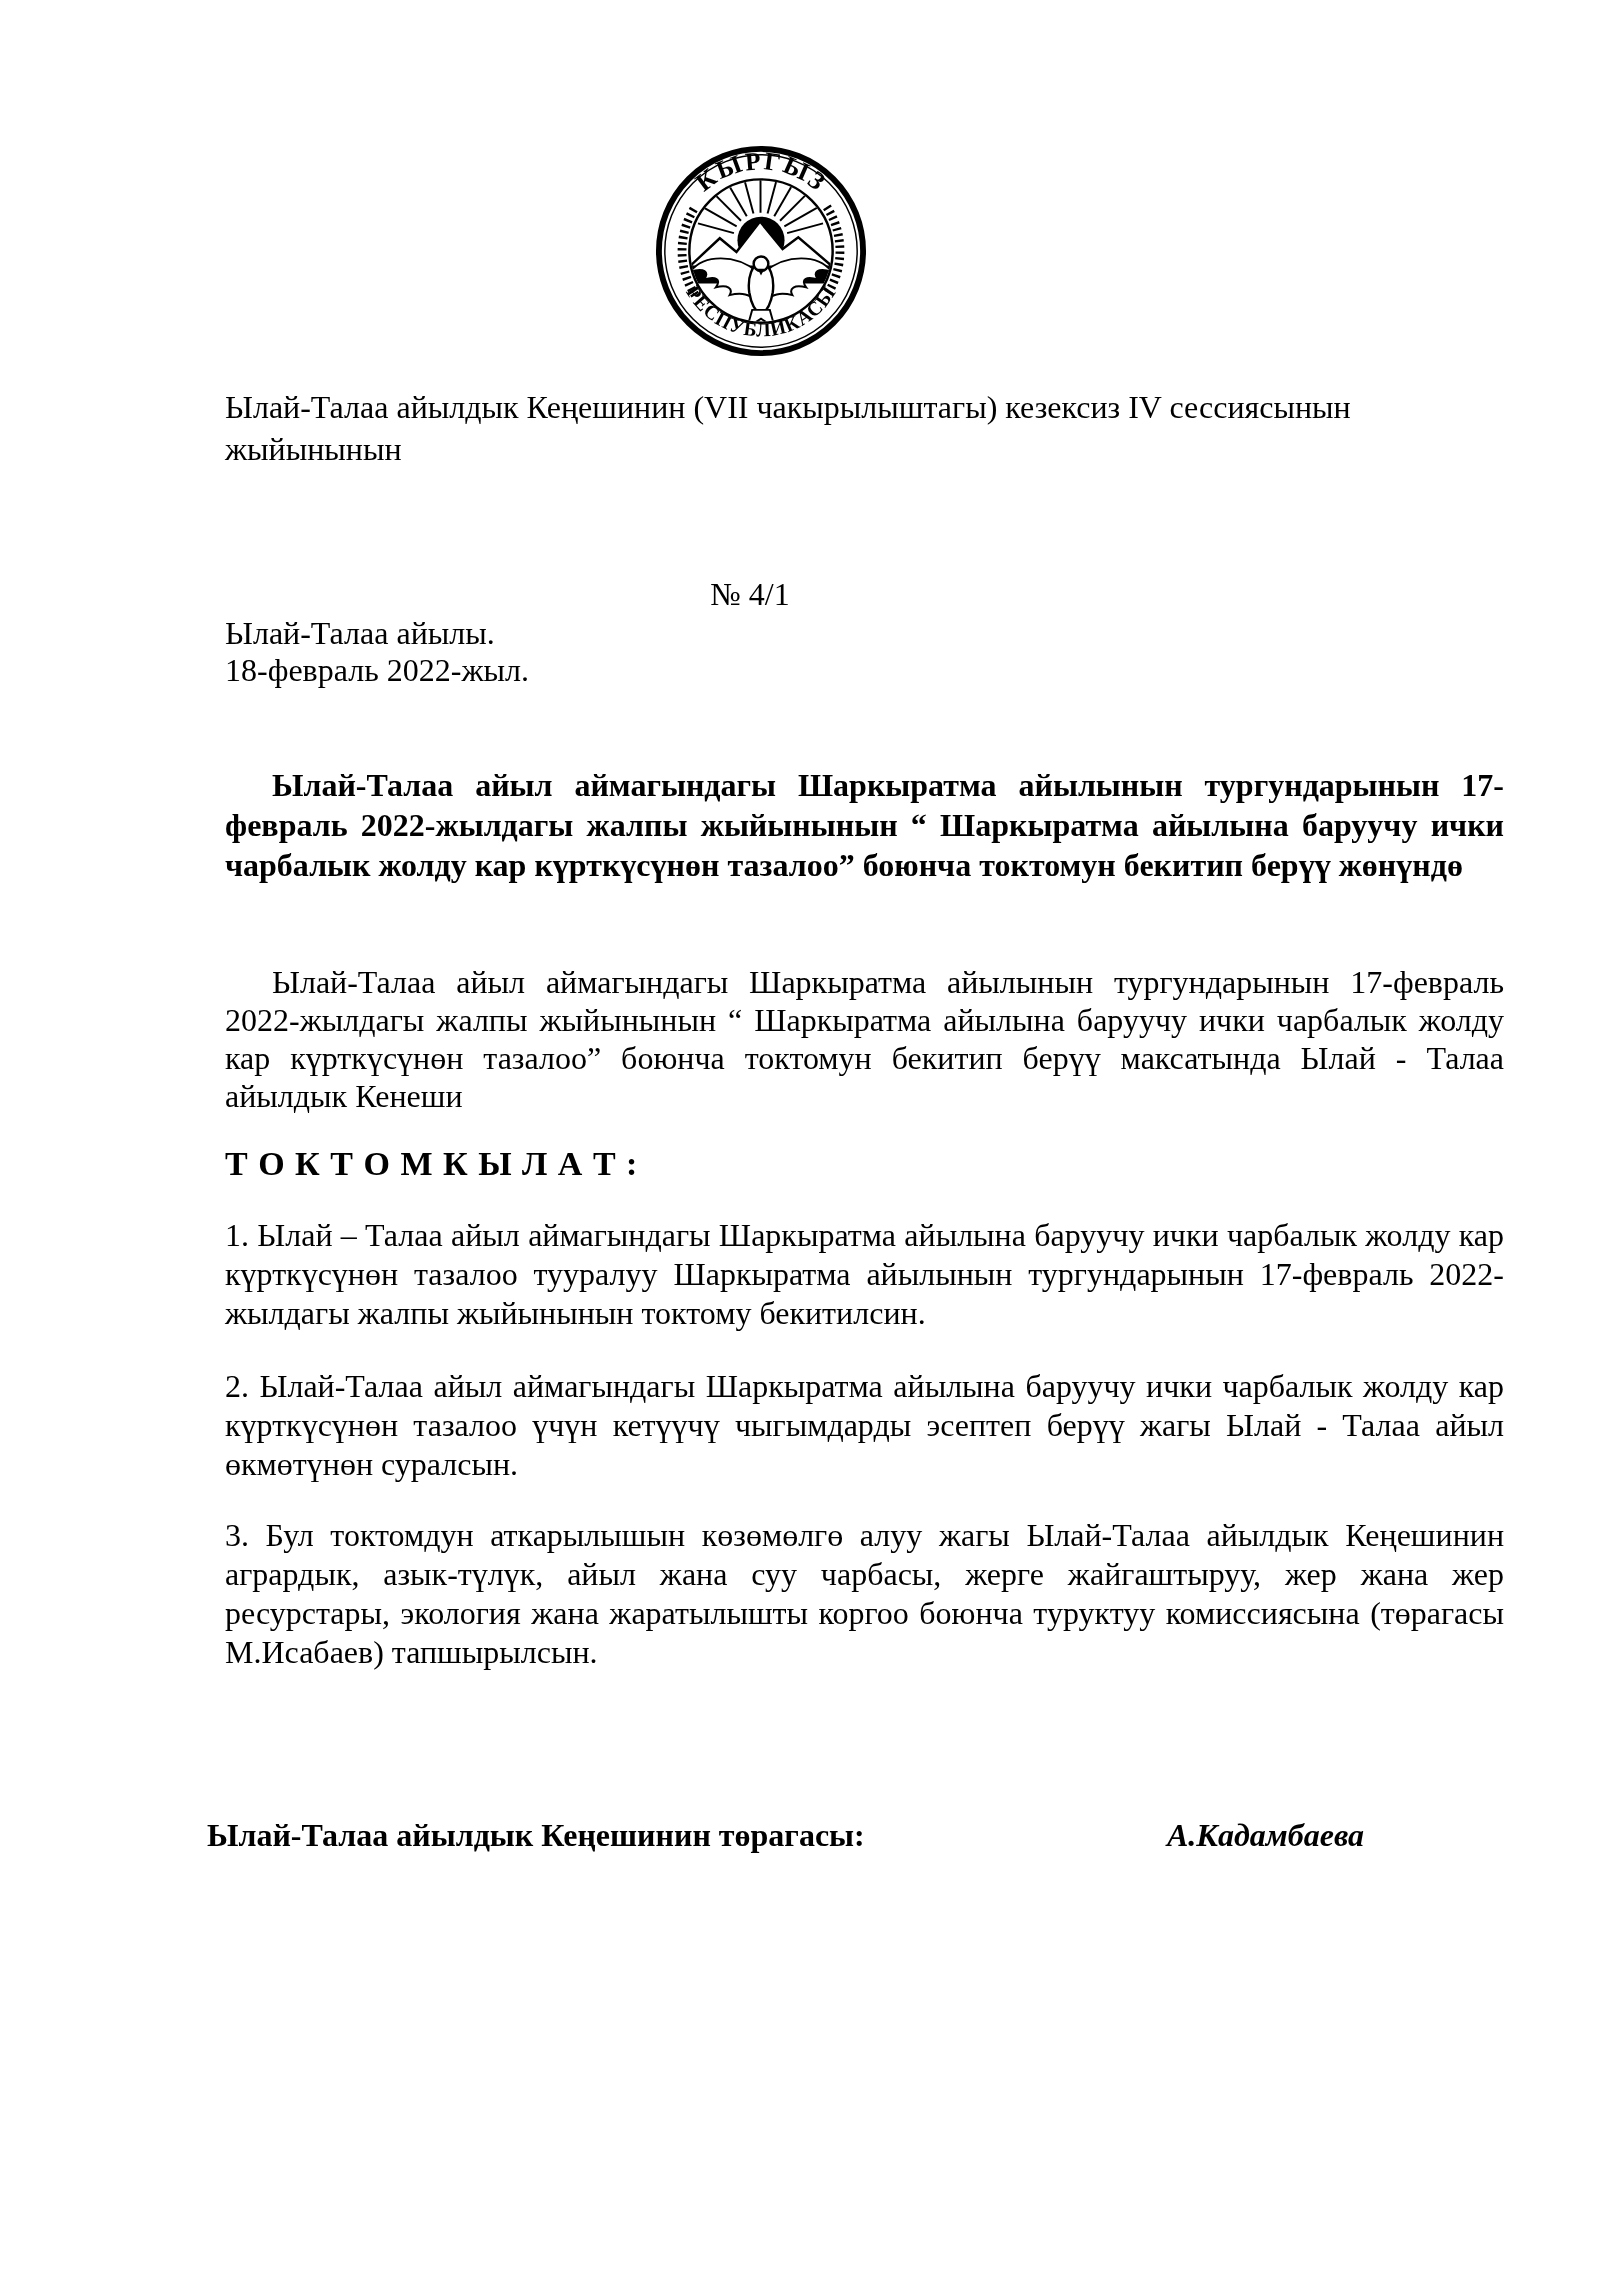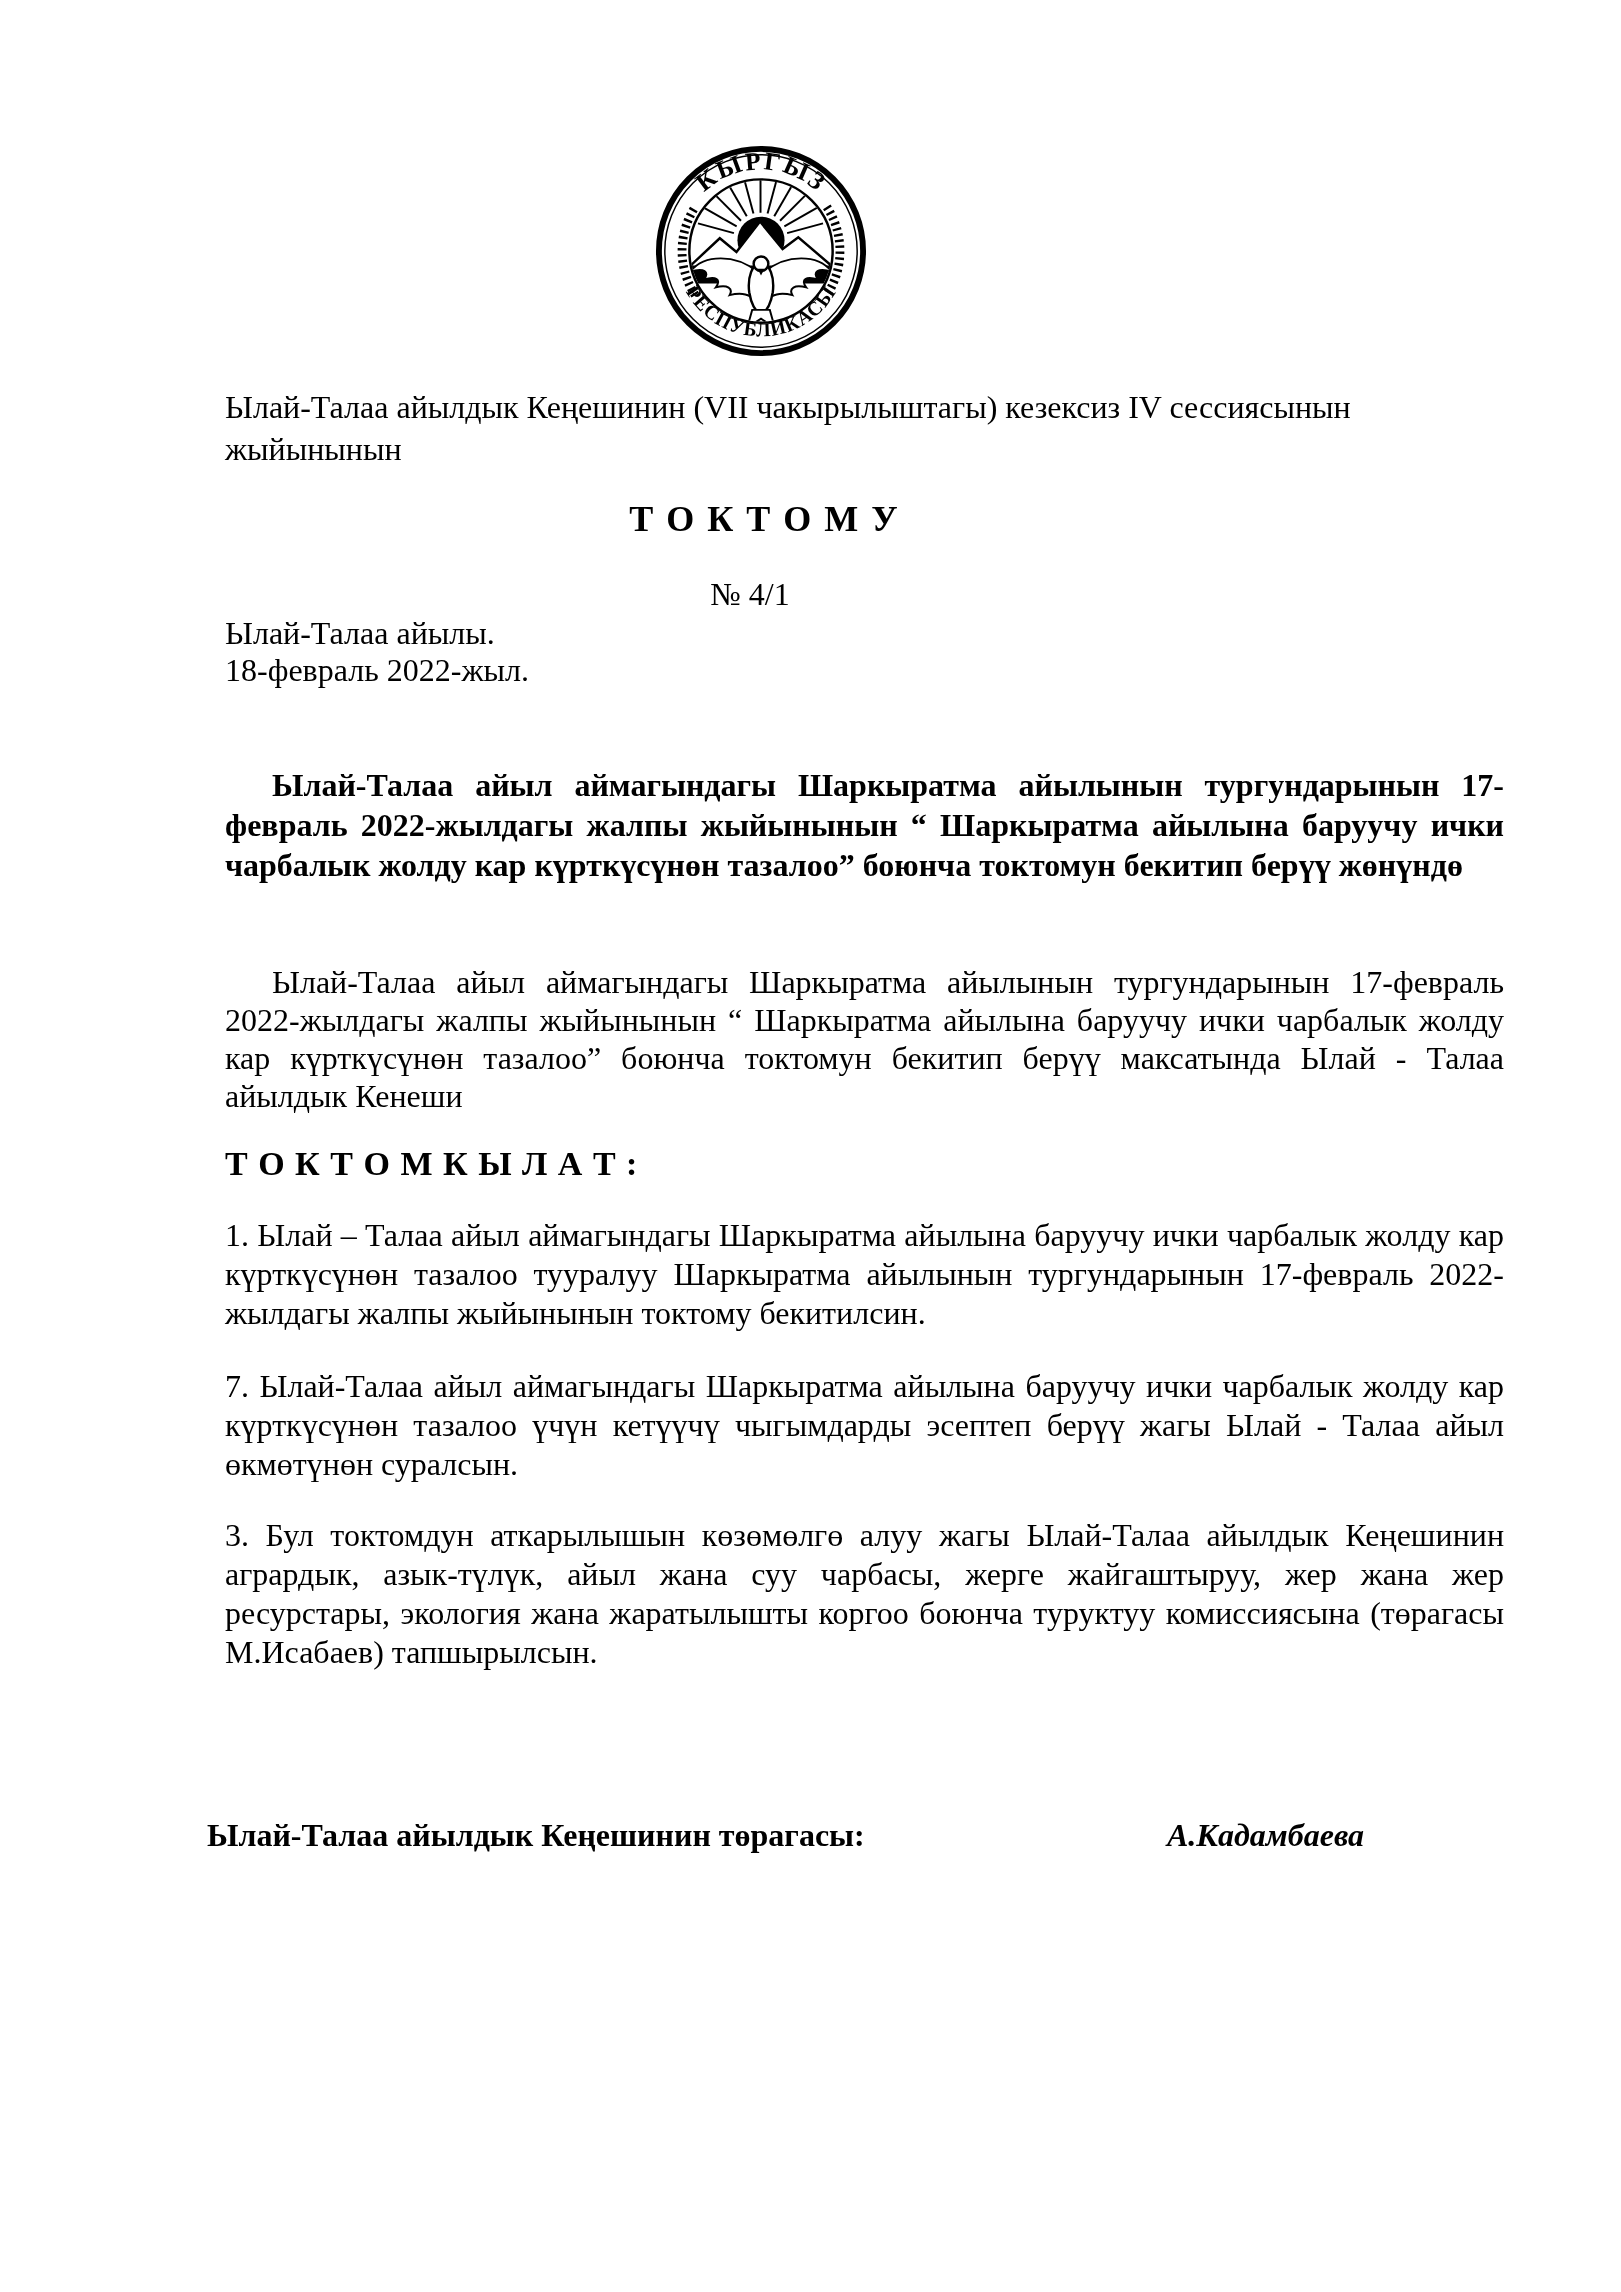--- a/index.html
+++ b/index.html
@@ -114,37 +114,36 @@
         <path d="M 108 118 C 99 122 94 134 96 150 C 98 162 103 170 108 173 C 113 170 118 162 120 150 C 122 134 117 122 108 118 Z" fill="#fff" stroke="#000" stroke-width="2.5"></path>
         <path d="M 99 168 L 94 186 L 108 177 L 122 186 L 117 168 Z" fill="#fff" stroke="#000" stroke-width="2"></path>
         <circle cx="108" cy="121" r="7.5" fill="#fff" stroke="#000" stroke-width="2.5"></circle>
         <path d="M 104.5 126 L 108 133 L 111.5 126 Z" fill="#000"></path>
       </g>
     </g>
   </svg>
 
   <div class="abs header-block">Ылай-Талаа айылдык Кеңешинин (VII чакырылыштагы) кезексиз  IV сессиясынын жыйынынын</div>
 
-  <div class="abs doc-title">Т О К Т О М У</div>
 
   <div class="abs doc-number">№ 4/1</div>
 
   <div class="abs place-date">
     <span class="place">Ылай-Талаа айылы.</span>
     <span class="date">18-февраль  2022-жыл.</span>
   </div>
 
   <div class="abs subject">Ылай-Талаа айыл аймагындагы Шаркыратма айылынын тургундарынын 17-февраль 2022-жылдагы жалпы жыйынынын  “ Шаркыратма айылына баруучу ички чарбалык жолду кар күрткүсүнөн тазалоо” боюнча токтомун бекитип берүү жөнүндө</div>
 
   <div class="abs preamble">Ылай-Талаа айыл аймагындагы Шаркыратма айылынын тургундарынын 17-февраль 2022-жылдагы жалпы жыйынынын  “ Шаркыратма айылына баруучу ички чарбалык жолду кар күрткүсүнөн тазалоо” боюнча токтомун бекитип берүү максатында Ылай - Талаа айылдык Кенеши</div>
 
   <div class="abs resolution-heading">Т О К Т О М    К Ы Л А Т :</div>
 
   <div class="abs decree-item item-1">1. Ылай – Талаа айыл аймагындагы Шаркыратма айылына баруучу ички чарбалык жолду кар күрткүсүнөн тазалоо тууралуу Шаркыратма айылынын тургундарынын 17-февраль 2022-жылдагы жалпы жыйынынын токтому бекитилсин.</div>
-  <div class="abs decree-item item-2">7. Ылай-Талаа айыл аймагындагы Шаркыратма айылына баруучу ички чарбалык жолду кар күрткүсүнөн тазалоо үчүн кетүүчү чыгымдарды эсептеп берүү жагы Ылай - Талаа айыл өкмөтүнөн суралсын.</div>
+  <div class="abs decree-item item-2">2. Ылай-Талаа айыл аймагындагы Шаркыратма айылына баруучу ички чарбалык жолду кар күрткүсүнөн тазалоо үчүн кетүүчү чыгымдарды эсептеп берүү жагы Ылай - Талаа айыл өкмөтүнөн суралсын.</div>
   <div class="abs decree-item item-3">3. Бул токтомдун аткарылышын көзөмөлгө алуу жагы Ылай-Талаа айылдык Кеңешинин агрардык, азык-түлүк, айыл жана суу чарбасы, жерге жайгаштыруу, жер жана жер ресурстары, экология жана жаратылышты коргоо боюнча туруктуу комиссиясына (төрагасы М.Исабаев) тапшырылсын.</div>
 
   <div class="abs signature-row">
     <span>Ылай-Талаа айылдык  Кеңешинин төрагасы:</span>
     <span class="sig-name">А.Кадамбаева</span>
   </div>
 
 </div>
 
 

